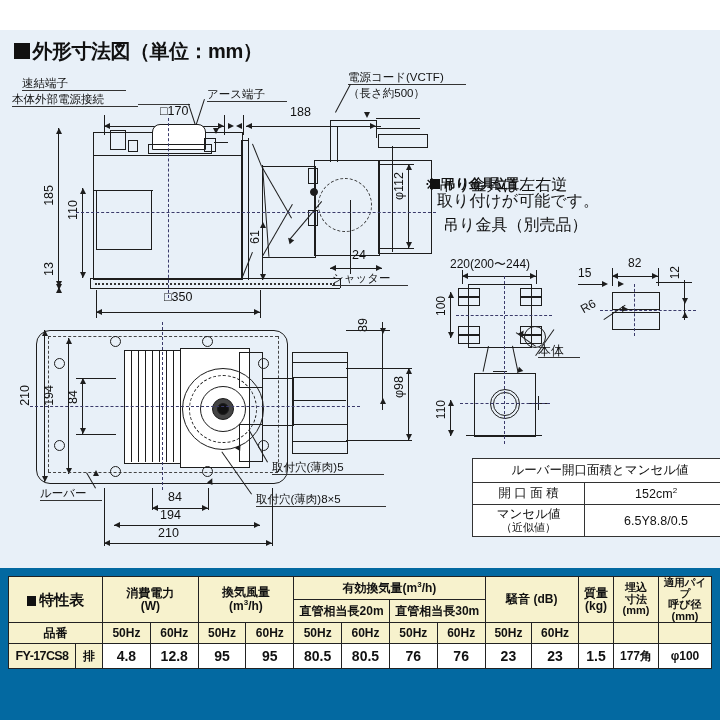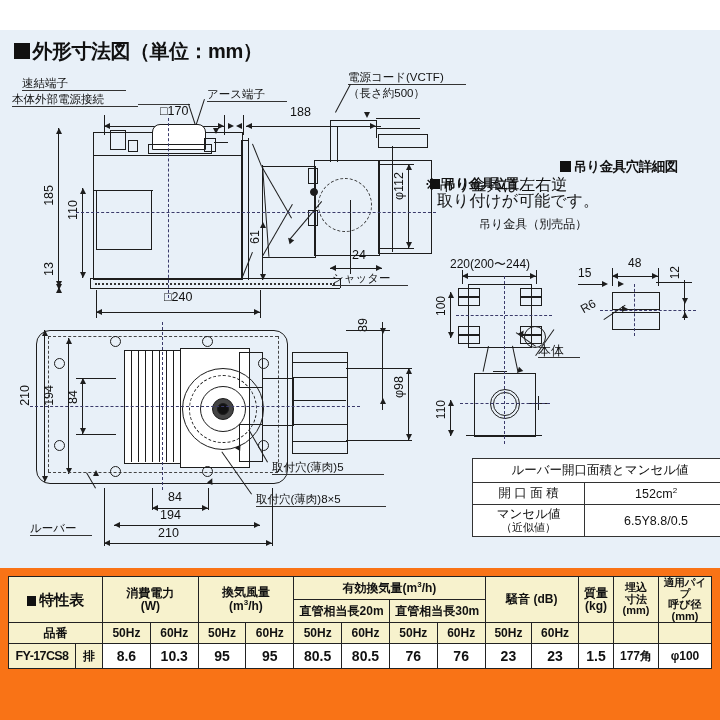--- a/index.html
+++ b/index.html
@@ -2,21 +2,21 @@
 <html><head>
 <meta charset="utf-8">
 <style>
   html,body{margin:0;padding:0;}
   body{
     width:720px;height:720px;overflow:hidden;
     background:#ffffff;
     font-family:"Liberation Sans","DejaVu Sans",sans-serif;
     color:#1a1a1a;
   }
-  #page{position:relative;width:720px;height:720px;background:#f97316;}
+  #page{position:relative;width:720px;height:720px;background:#0369a1;}
 
   
   .panel-bg{position:absolute;background:#e8f0f8;}
 
   .hdr{position:absolute;font-weight:bold;letter-spacing:-0.5px;color:#111;}
   .sq{display:inline-block;width:.78em;height:.78em;background:#111;margin-right:3px;vertical-align:-1px;}
 
   .lbl{position:absolute;font-size:11.5px;color:#111;white-space:nowrap;line-height:13px;}
   .lbl.u{border-bottom:1px solid #333;}
   .dim{position:absolute;font-size:12.5px;color:#111;white-space:nowrap;}
@@ -179,21 +179,21 @@
 
   <div class="dim v" style="left:248px;top:230px;">61</div>
   <div class="ln lnv" style="left:262px;top:222px;height:58px;"></div>
   <div class="arrowU" style="left:260px;top:222px;"></div>
   <div class="arrowD" style="left:260px;top:274px;"></div>
 
   <div class="lbl u" style="left:332px;top:272px;width:76px;">シャッター</div>
   <div class="ln" style="left:290px;top:240px;width:1px;height:50px;transform:rotate(-140deg);transform-origin:top left;"></div>
   <div class="arrowU" style="left:287px;top:237px;transform:rotate(-40deg);"></div>
 
-  <div class="dim" style="left:164px;top:290px;">□240</div>
+  <div class="dim" style="left:164px;top:290px;">□350</div>
   <div class="ln lnh" style="left:96px;top:312px;width:164px;"></div>
   <div class="arrowL" style="left:96px;top:309px;"></div>
   <div class="arrowR" style="left:254px;top:309px;"></div>
   <div class="ln lnv" style="left:96px;top:290px;height:28px;"></div>
   <div class="ln lnv" style="left:260px;top:290px;height:28px;"></div>
 
   <div class="dashdot-v" style="left:168px;top:118px;height:180px;"></div>
   <div class="dashdot-h" style="left:76px;top:212px;width:360px;"></div>
 
   <div class="dim v" style="left:18px;top:385px;">210</div>
@@ -262,21 +262,21 @@
   <div class="circ" style="left:110px;top:336px;width:9px;height:9px;"></div>
   <div class="circ" style="left:110px;top:466px;width:9px;height:9px;"></div>
   <div class="circ" style="left:202px;top:336px;width:9px;height:9px;"></div>
   <div class="circ" style="left:202px;top:466px;width:9px;height:9px;"></div>
   <div class="circ" style="left:258px;top:358px;width:9px;height:9px;"></div>
   <div class="circ" style="left:258px;top:440px;width:9px;height:9px;"></div>
 
   <div class="dashdot-h" style="left:30px;top:406px;width:330px;"></div>
   <div class="dashdot-v" style="left:162px;top:322px;height:168px;"></div>
 
-  <div class="lbl u" style="left:30px;top:487px;width:62px;margin-top:35px;">ルーバー</div>
+  <div class="lbl u" style="left:40px;top:487px;width:62px;">ルーバー</div>
   <div class="ln" style="left:96px;top:488px;width:1px;height:18px;transform:rotate(150deg);transform-origin:top left;"></div>
   <div class="arrowU" style="left:93px;top:470px;"></div>
 
   <div class="lbl u" style="left:272px;top:461px;width:112px;">取付穴(薄肉)5</div>
   <div class="lbl u" style="left:256px;top:493px;width:130px;">取付穴(薄肉)8×5</div>
   <div class="ln" style="left:268px;top:462px;width:1px;height:36px;transform:rotate(150deg);transform-origin:top left;"></div>
   <div class="ln" style="left:252px;top:494px;width:1px;height:52px;transform:rotate(145deg);transform-origin:top left;"></div>
   <div class="arrowU" style="left:236px;top:444px;transform:rotate(30deg);"></div>
   <div class="arrowU" style="left:208px;top:478px;transform:rotate(25deg);"></div>
 
@@ -295,27 +295,24 @@
   <div class="arrowL" style="left:104px;top:540px;"></div>
   <div class="arrowR" style="left:266px;top:540px;"></div>
   <div class="ln lnv" style="left:104px;top:488px;height:58px;"></div>
   <div class="ln lnv" style="left:272px;top:488px;height:58px;"></div>
   <div class="ln lnv" style="left:152px;top:488px;height:22px;"></div>
   <div class="ln lnv" style="left:208px;top:488px;height:22px;"></div>
 
   <div class="hdr" style="left:430px;top:175px;font-size:13px;text-align:center;">
     <span class="sq"></span><span>吊り金具位置</span>
   </div>
-  <div class="hdr" style="left:560px;top:158px;font-size:13.5px;">
-    <span class="sq"></span><span>吊り金具穴詳細図</span>
-  </div>
 
   <div class="lbl" style="left:425px;top:178px;font-size:16px;">※吊り金具は左右逆</div>
   <div class="lbl" style="left:437px;top:194px;font-size:16px;">取り付けが可能です。</div>
-  <div class="lbl" style="left:443px;top:218px;font-size:12px;margin-left:36px;">吊り金具（別売品）</div>
+  <div class="lbl" style="left:443px;top:218px;font-size:16px;">吊り金具（別売品）</div>
 
   <div class="dim" style="left:450px;top:256px;font-size:12px;">220(200〜244)</div>
   <div class="ln lnh" style="left:462px;top:276px;width:74px;"></div>
   <div class="arrowL" style="left:462px;top:273px;"></div>
   <div class="arrowR" style="left:530px;top:273px;"></div>
   <div class="ln lnv" style="left:462px;top:270px;height:14px;"></div>
   <div class="ln lnv" style="left:536px;top:270px;height:14px;"></div>
 
   <div class="box" style="left:468px;top:284px;width:62px;height:62px;"></div>
   <div class="box" style="left:458px;top:288px;width:20px;height:8px;"></div>
@@ -354,21 +351,21 @@
   <div class="dashdot-h" style="left:460px;top:403px;width:90px;"></div>
 
   <div class="dim v" style="left:434px;top:400px;font-size:12px;">110</div>
   <div class="ln lnv" style="left:450px;top:400px;height:36px;"></div>
   <div class="arrowU" style="left:448px;top:400px;"></div>
   <div class="arrowD" style="left:448px;top:430px;"></div>
 
   <div class="dim" style="left:578px;top:266px;font-size:12px;">15</div>
   <div class="ln lnh" style="left:578px;top:284px;width:28px;"></div>
   <div class="arrowR" style="left:602px;top:281px;"></div>
-  <div class="dim" style="left:628px;top:256px;font-size:12px;">48</div>
+  <div class="dim" style="left:628px;top:256px;font-size:12px;">82</div>
   <div class="ln lnh" style="left:612px;top:276px;width:46px;"></div>
   <div class="arrowL" style="left:612px;top:273px;"></div>
   <div class="arrowR" style="left:652px;top:273px;"></div>
   <div class="arrowR" style="left:618px;top:281px;"></div>
   <div class="ln lnv" style="left:612px;top:268px;height:18px;"></div>
   <div class="ln lnv" style="left:658px;top:268px;height:18px;"></div>
 
   <div class="box" style="left:612px;top:292px;width:46px;height:16px;"></div>
   <div class="box" style="left:612px;top:312px;width:46px;height:16px;"></div>
   <div class="dashdot-v" style="left:634px;top:284px;height:52px;"></div>
@@ -458,22 +455,22 @@
       <td class="hd t12">50Hz</td>
       <td class="hd t12">60Hz</td>
       <td class="hd"></td>
       <td class="hd"></td>
       <td class="hd"></td>
     </tr>
 
     <tr>
       <td class="model" style="height:24px;width:66px;">FY-17CS8</td>
       <td class="hai" style="width:26px;">排</td>
-      <td class="val">8.6</td>
-      <td class="val">10.3</td>
+      <td class="val">4.8</td>
+      <td class="val">12.8</td>
       <td class="val">95</td>
       <td class="val">95</td>
       <td class="val">80.5</td>
       <td class="val">80.5</td>
       <td class="val">76</td>
       <td class="val">76</td>
       <td class="val">23</td>
       <td class="val">23</td>
       <td class="val">1.5</td>
       <td class="val t12">177角</td>

